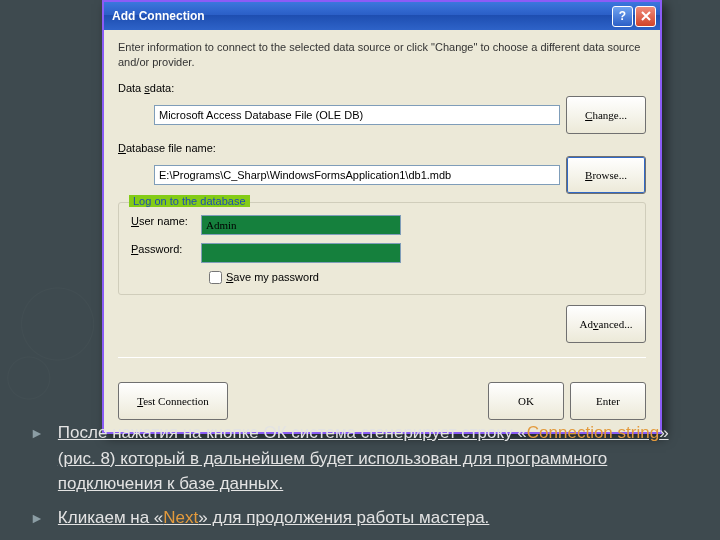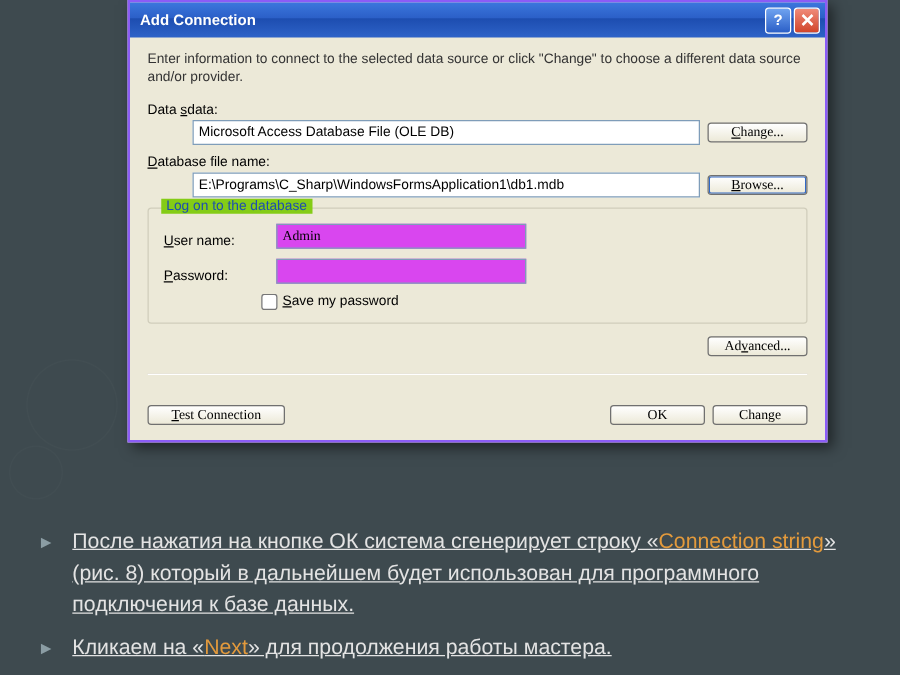--- a/index.html
+++ b/index.html
@@ -75,21 +75,21 @@
   .row input[type=text] {
     flex: 1;
     height: 20px;
     background: #fff;
     border: 1px solid #7f9db9;
     padding: 0 4px;
     font-size: 11px;
     font-family: Tahoma, Arial, sans-serif;
   }
   .btn {
-    height: 16px;
+    height: 38px;
     min-width: 80px;
     background: linear-gradient(to bottom,#fff,#ece9d8);
     border: 1px solid #707070;
     border-radius: 3px;
     font-size: 11px;
     font-family: Tahoma;
     padding: 0 10px;
     cursor: pointer;
   }
   .btn-default {
@@ -106,35 +106,35 @@
     position: absolute;
     top: -8px;
     left: 10px;
     background: #84cc16;
     padding: 0 4px;
     color: #1d4db0;
     font-size: 11px;
   }
   .form-line {
     display: flex;
-    align-items: flex-end;
+    align-items: flex-start;
     margin-bottom: 8px;
-    gap: 20px;
+    gap: 0;
   }
   .form-line label {
     width: 70px;
     font-size: 11px;
   }
   .form-line input[type=text], .form-line input[type=password] {
     width: 200px;
     height: 20px;
     border: 1px solid #7f9db9;
     padding: 0 4px;
     font-size: 11px;
-    background: #d946ef;
+    background: #15803d;
     font-family: Tahoma;
   }
   .chk-line {
     margin-left: 78px;
     display: flex;
     align-items: center;
     gap: 4px;
     font-size: 11px;
   }
   .chk-line input { width:13px; height:13px; }
@@ -229,21 +229,21 @@
     <div class="adv-row">
       <button class="btn">Ad<u>v</u>anced...</button>
     </div>
 
     <div class="sep"></div>
 
     <div class="footer">
       <button class="btn" style="min-width:110px"><u>T</u>est Connection</button>
       <span class="fspacer"></span>
       <button class="btn" style="min-width:76px">OK</button>
-      <button class="btn" style="min-width:76px">Change</button>
+      <button class="btn" style="min-width:76px">Enter</button>
     </div>
   </div>
 </div>
 
 <div class="slide-text">
   <div class="bullet">
     <span class="tri">►</span>
     <span class="txt">
       <span>После нажатия на кнопке ОК система сгенерирует строку «</span><span class="orange">Connection string</span><span>» (рис. 8) который в дальнейшем будет использован для программного подключения к базе данных.</span>
     </span>

